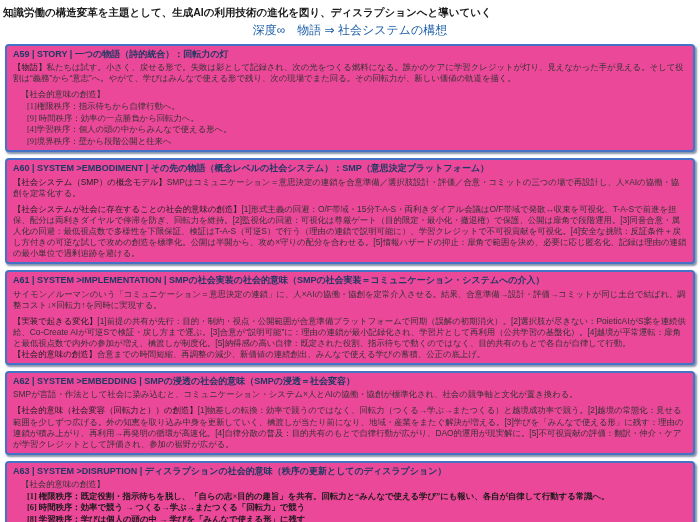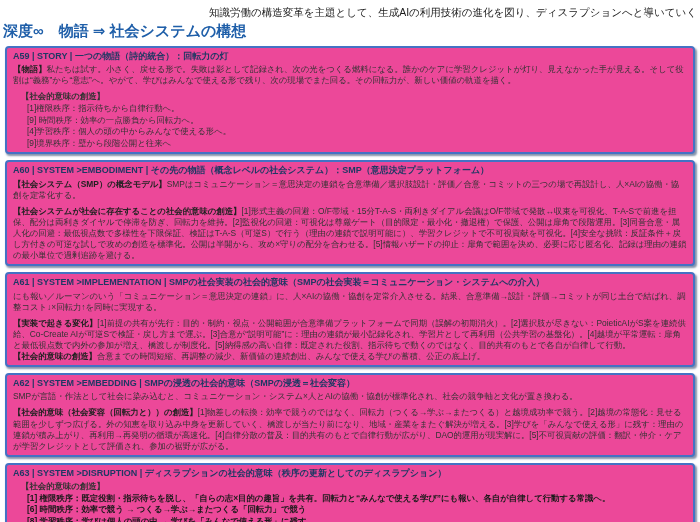--- a/index.html
+++ b/index.html
@@ -7,29 +7,30 @@
     body {
       width: 700px;
       height: 522px;
       background: #ffffff;
       font-family: "Liberation Sans", "DejaVu Sans", sans-serif;
       overflow: hidden;
     }
     .page { padding: 4px 3px 0 3px; }
 
     .doc-title {
-      text-align: right;
+      text-align: left;
       font-size: 10.5px;
-      font-weight: normal;
+      font-weight: bold;
       color: #1a1a1a;
       margin: 2px 0 2px 0;
     }
     .doc-subtitle {
-      font-size: 15px;
-      font-weight: bold;
+      text-align: center;
+      font-size: 12px;
+      font-weight: normal;
       color: #1f5fa9;
       margin: 0 0 5px 0;
     }
 
     .box {
       border: 2px solid #4472c4;
       border-radius: 4px;
       box-shadow: 1.5px 2px 2px rgba(31, 56, 100, 0.55);
       margin: 0 2px 6px 2px;
       padding: 2px 6px 3px 6px;
@@ -41,24 +42,24 @@
       color: #1f3864;
       margin: 1px 0 2px 0;
       line-height: 1.25;
     }
     .body-text {
       font-size: 8.4px;
       color: #333333;
       line-height: 1.32;
       margin: 0;
     }
-    .lbl { font-weight: bold; color: #222222; }
+    .lbl { font-weight: normal; color: #222222; }
     .gap { height: 5px; }
     .indent-1 { padding-left: 8px; }
-    .indent-2 { padding-left: 14px; }
+    .indent-2 { padding-left: 14px; font-family: Liberation Serif, serif; }
     .item-line { font-size: 8.4px; color: #333333; line-height: 1.38; }
     .bold-item { font-weight: bold; color: #1a1a1a; }
   </style>
 </head>
 <body>
 
 <div class="page">
 
   <div class="doc-title">知識労働の構造変革を主題として、生成AIの利用技術の進化を図り、ディスラプションへと導いていく</div>
   <div class="doc-subtitle">深度∞　物語 ⇒ 社会システムの構想</div>
@@ -78,21 +79,21 @@
 
   <section class="box">
     <h3 class="box-title">A60 | SYSTEM &gt;EMBODIMENT | その先の物語（概念レベルの社会システム）：SMP（意思決定プラットフォーム）</h3>
     <p class="body-text"><span class="lbl">【社会システム（SMP）の概念モデル】</span><span>SMPはコミュニケーション＝意思決定の連鎖を合意準備／選択肢設計・評価／合意・コミットの三つの場で再設計し、人×AIの協働・協創を定常化する。</span></p>
     <div class="gap"></div>
     <p class="body-text"><span class="lbl">【社会システムが社会に存在することの社会的意味の創造】</span><span>[1]形式主義の回避：O/F帯域・15分T-A-S・両利きダイアル会議はO/F帯域で発散↔収束を可視化、T-A-Sで前進を担保、配分は両利きダイヤルで停滞を防ぎ、回転力を維持。[2]監視化の回避：可視化は尊厳ゲート（目的限定・最小化・撤退権）で保護、公開は扉角で段階運用。[3]同音合意・属人化の回避：最低視点数で多様性を下限保証、検証はT-A-S（可逆S）で行う（理由の連鎖で説明可能に）、学習クレジットで不可視貢献を可視化。[4]安全な挑戦：反証条件＋戻し方付きの可逆な試しで攻めの創造を標準化。公開は半開から、攻め×守りの配分を合わせる。[5]情報ハザードの抑止：扉角で範囲を決め、必要に応じ匿名化、記録は理由の連鎖の最小単位で過剰追跡を避ける。</span></p>
   </section>
 
   <section class="box">
     <h3 class="box-title">A61 | SYSTEM &gt;IMPLEMENTATION | SMPの社会実装の社会的意味（SMPの社会実装＝コミュニケーション・システムへの介入）</h3>
-    <p class="body-text">にも報い／ルーマンのいう「コミュニケーション＝意思決定の連鎖」に、人×AIの協働・協創を定常介入させる。結果、合意準備→設計・評価→コミットが同じ土台で結ばれ、調整コスト↓×回転力↑を同時に実現する。</p>
+    <p class="body-text">サイモン／ルーマンのいう「コミュニケーション＝意思決定の連鎖」に、人×AIの協働・協創を定常介入させる。結果、合意準備→設計・評価→コミットが同じ土台で結ばれ、調整コスト↓×回転力↑を同時に実現する。</p>
     <div class="gap"></div>
     <p class="body-text"><span class="lbl">【実装で起きる変化】</span><span>[1]前提の共有が先行：目的・制約・視点・公開範囲が合意準備プラットフォームで同期（誤解の初期消火）。[2]選択肢が尽きない：PoieticAIがS案を連続供給、Co-Create AIが可逆Sで検証・戻し方まで運ぶ。[3]合意が“説明可能”に：理由の連鎖が最小記録化され、学習片として再利用（公共学習の基盤化）。[4]越境が平常運転：扉角と最低視点数で内外の参加が増え、橋渡しが制度化。[5]納得感の高い自律：既定された役割、指示待ちで動くのではなく、目的共有のもとで各自が自律して行動。</span></p>
     <p class="body-text"><span class="lbl">【社会的意味の創造】</span><span>合意までの時間短縮、再調整の減少、新価値の連続創出、みんなで使える学びの蓄積、公正の底上げ。</span></p>
   </section>
 
   <section class="box">
     <h3 class="box-title">A62 | SYSTEM &gt;EMBEDDING | SMPの浸透の社会的意味（SMPの浸透＝社会変容）</h3>
     <p class="body-text">SMPが言語・作法として社会に染み込むと、コミュニケーション・システム×人とAIの協働・協創が標準化され、社会の競争軸と文化が置き換わる。</p>
     <div class="gap"></div>
     <p class="body-text"><span class="lbl">【社会的意味（社会変容（回転力と））の創造】</span><span>[1]物差しの転換：効率で競うのではなく、回転力（つくる→学ぶ→またつくる）と越境成功率で競う。[2]越境の常態化：見せる範囲を少しずつ広げる。外の知恵を取り込み中身を更新していく、橋渡しが当たり前になり、地域・産業をまたぐ解決が増える。[3]学びを「みんなで使える形」に残す：理由の連鎖が積み上がり、再利用→再発明の循環が高速化。[4]自律分散の普及：目的共有のもとで自律行動が広がり、DAO的運用が現実解に。[5]不可視貢献の評価：翻訳・仲介・ケアが学習クレジットとして評価され、参加の裾野が広がる。</span></p>

